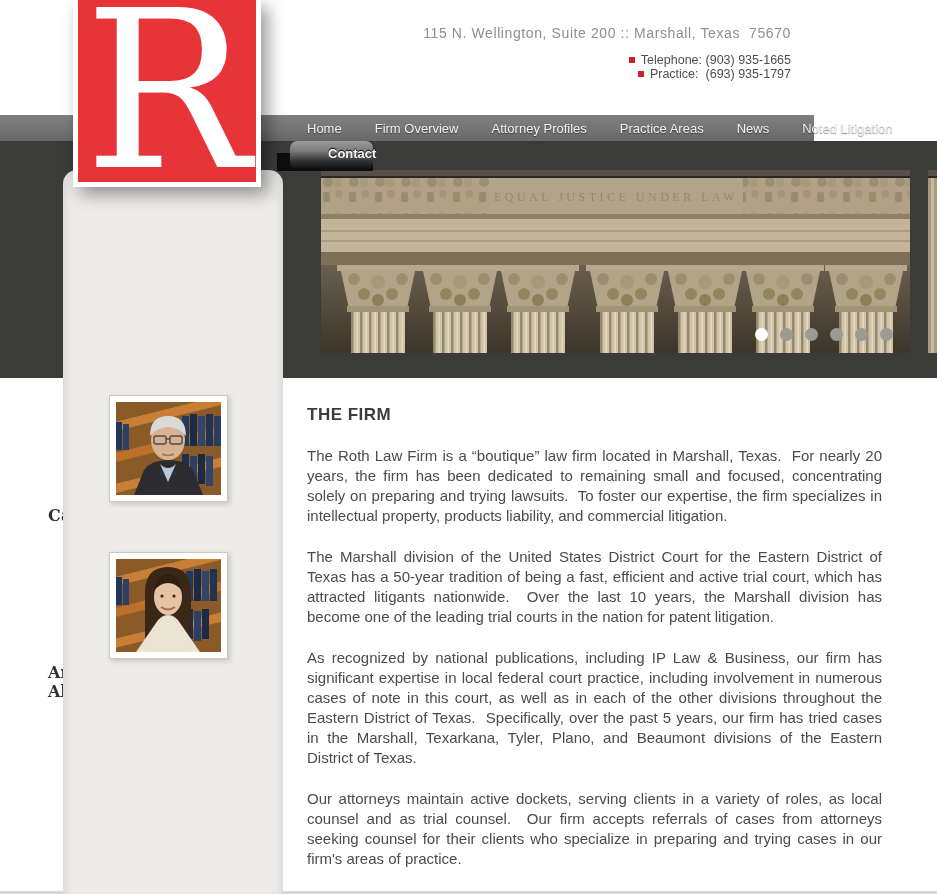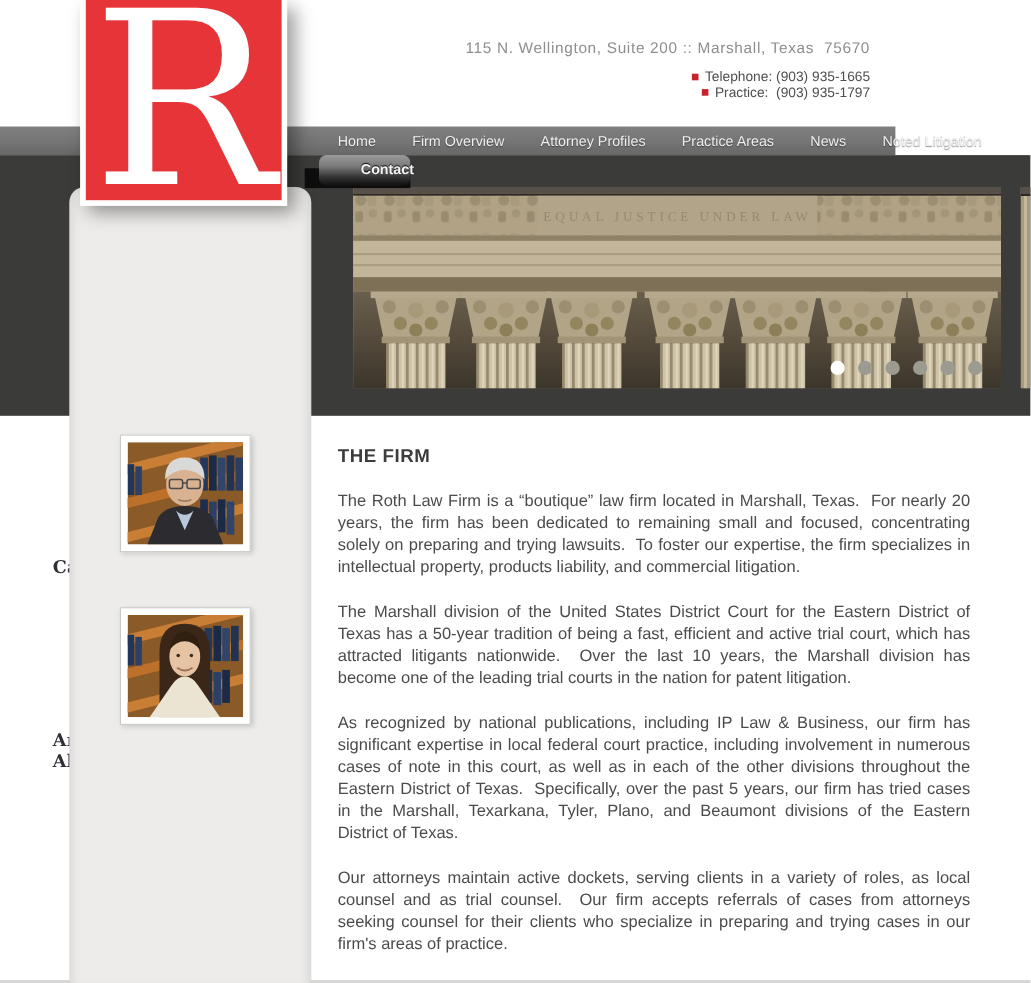--- a/index.html
+++ b/index.html
@@ -2,21 +2,21 @@
 <html><head>
 <meta charset="utf-8">
 <style>
   * { margin:0; padding:0; box-sizing:border-box; }
   html,body { background:#ffffff; }
   .page {
     position:relative; width:937px; height:894px; overflow:hidden;
     font-family:"Liberation Sans", sans-serif; background:#ffffff;
   }
   
-  .top-band { position:absolute; left:0; top:0; width:863px; height:115px; background:#ffffff;margin-top:10px; }
+  .top-band { position:absolute; left:0; top:0; width:863px; height:115px; background:#ffffff; }
   .addr-block { position:absolute; right:72px; top:25px; text-align:right; }
   .addr-line { font-size:14px; letter-spacing:0.6px; color:#8f8e8e; white-space:nowrap; }
   .contact-lines { margin-top:13px; font-size:12.5px; color:#4e4e4e; line-height:13.5px; }
   .contact-line { white-space:nowrap; }
   .bullet { display:inline-block; width:6px; height:6px; background:#c8232c; margin-right:6px; vertical-align:1px; }
   
   .navbar {
     position:absolute; left:0; top:115px; width:814px; height:26px; z-index:2;
     background:linear-gradient(180deg,#808080 0%,#747474 55%,#676767 100%);
   }
@@ -93,21 +93,21 @@
 <div class="page">
 
   <div class="top-band">
     <div class="addr-block">
       <div class="addr-line">115 N. Wellington, Suite 200 :: Marshall, Texas&nbsp; 75670</div>
       <div class="contact-lines">
         <div class="contact-line">
           <span class="bullet"></span><span>Telephone:</span>&nbsp;<span>(903) 935-1665</span>
         </div>
         <div class="contact-line">
-          <span class="bullet"></span><span>Practice:</span>&nbsp;&nbsp;<span>(903) 935-1797</span>
+          <span class="bullet"></span><span>Practice:</span>&nbsp;&nbsp;<span>(693) 935-1797</span>
         </div>
       </div>
     </div>
   </div>
 
   <div class="navbar">
     <div class="nav-items">
       <span class="nav-item">Home</span>
       <span class="nav-item">Firm Overview</span>
       <span class="nav-item">Attorney Profiles</span>

